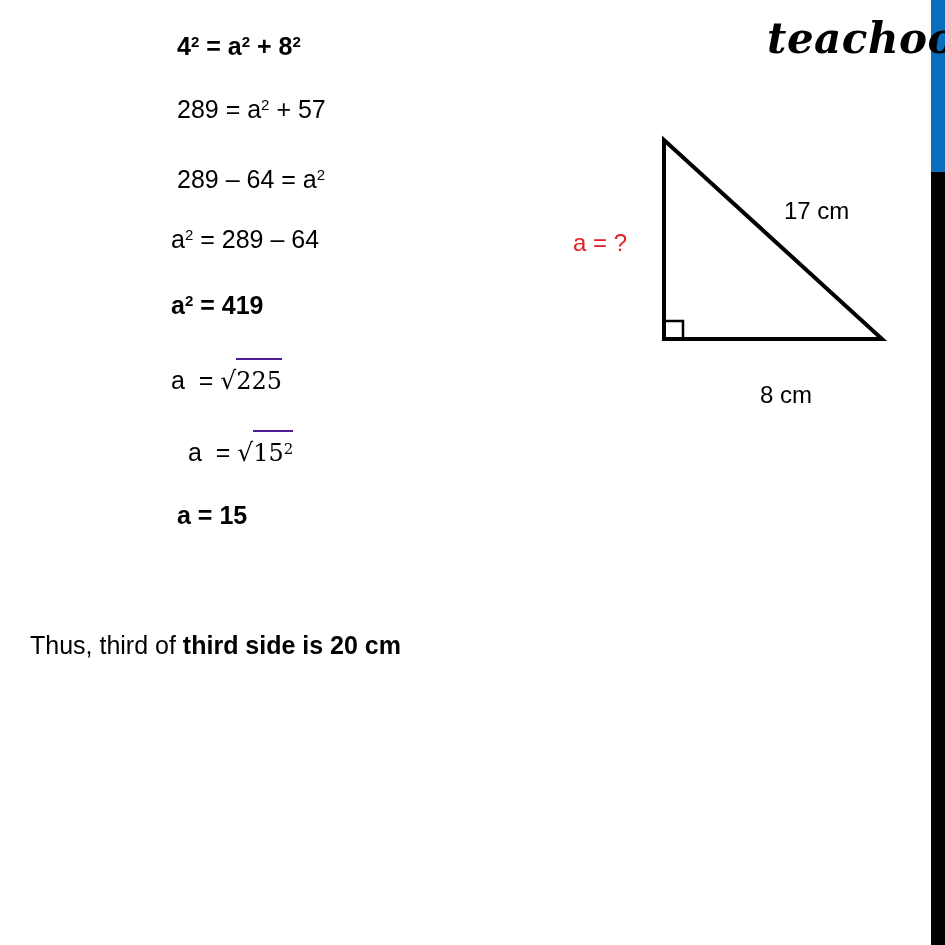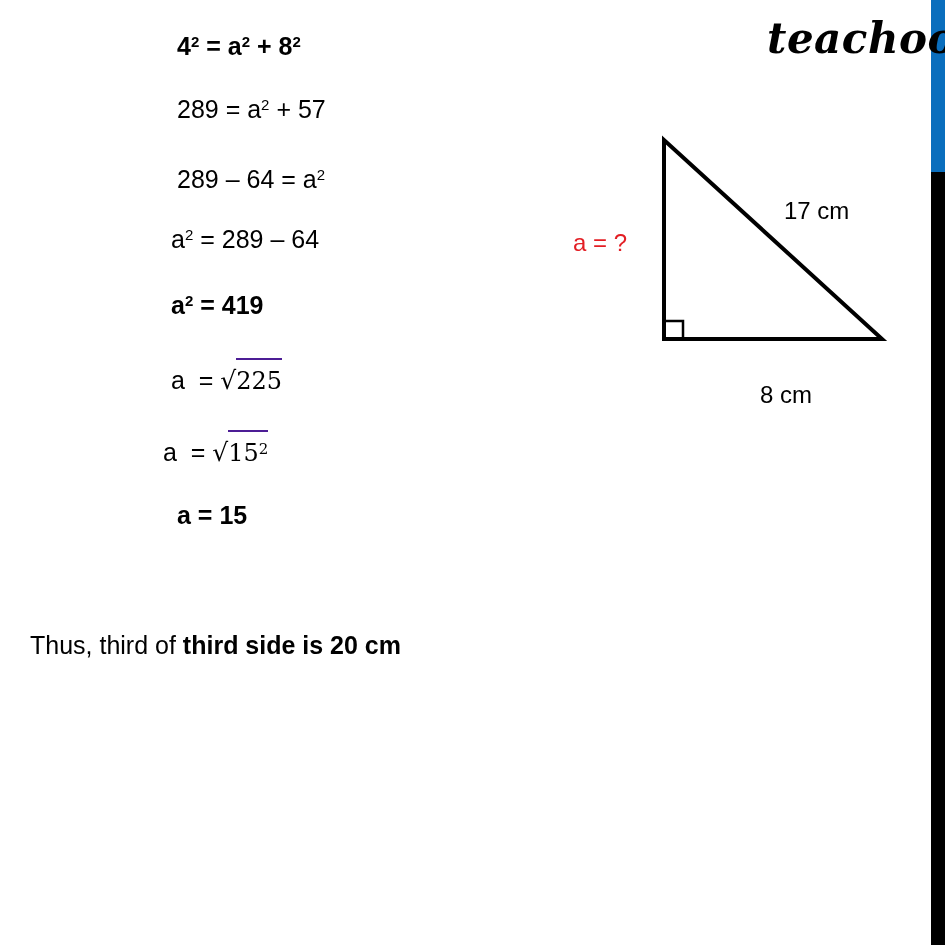--- a/index.html
+++ b/index.html
@@ -50,21 +50,21 @@
 </div>
 
 <div class="line b" style="left:171px;top:290px;">
   <span>a</span><sup>2</sup><span> = 419</span>
 </div>
 
 <div class="line" style="left:171px;top:358px;">
   <span style="white-space:pre">a  = </span><span class="rad"><span class="sym">√</span><span class="ov serif">225</span></span>
 </div>
 
-<div class="line" style="left:163px;top:430px;">
+<div class="line" style="left:188px;top:430px;">
   <span style="white-space:pre">a  = </span><span class="rad"><span class="sym">√</span><span class="ov serif"><span>15</span><sup>2</sup></span></span>
 </div>
 
 <div class="line b" style="left:177px;top:500px;text-align:right;">a = 15</div>
 
 <div class="line" style="left:30px;top:630px;">
   <span style="white-space:pre">Thus, third of </span><span class="b">third side is 20 cm</span>
 </div>
 
 <svg class="tri" width="945" height="945">

